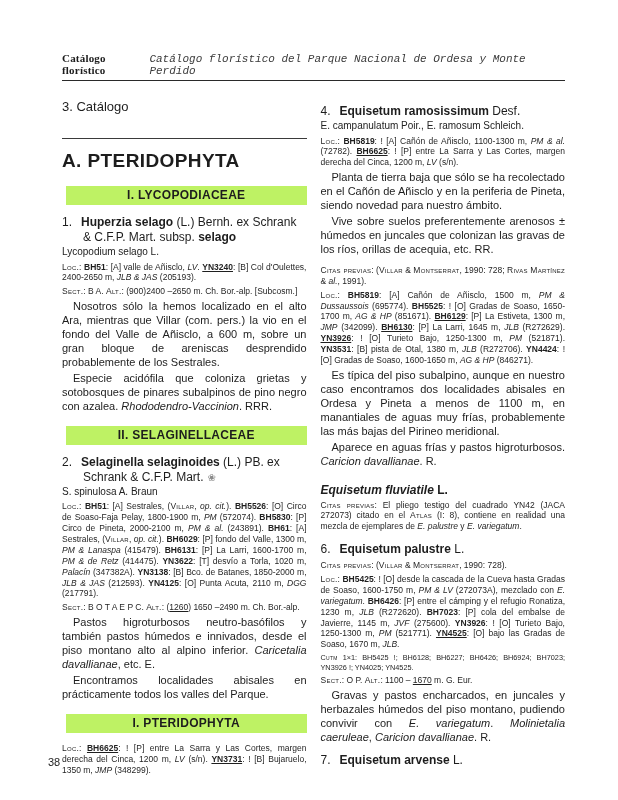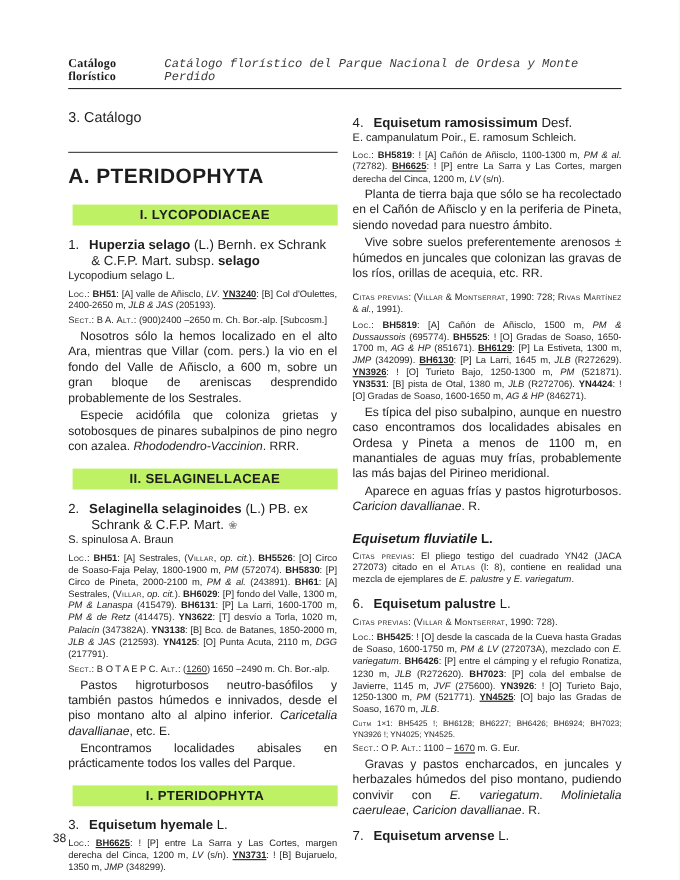--- a/index.html
+++ b/index.html
@@ -64,21 +64,20 @@
         <div class="species">
           <div class="sp-head"><span class="sp-num">2.</span><span class="sp-name"><b>Selaginella selaginoides</b> (L.) PB. ex Schrank &amp; C.F.P. Mart.</span><span class="flower-icon">❀</span></div>
           <div class="syn">S. spinulosa A. Braun</div>
           <div class="meta"><span class="sc">Loc.</span>: <b>BH51</b>: [A] Sestrales, (<span class="sc">Villar</span>, <i>op. cit.</i>). <b>BH5526</b>: [O] Circo de Soaso-Faja Pelay, 1800-1900 m, <i>PM</i> (572074). <b>BH5830</b>: [P] Circo de Pineta, 2000-2100 m, <i>PM &amp; al.</i> (243891). <b>BH61</b>: [A] Sestrales, (<span class="sc">Villar</span>, <i>op. cit.</i>). <b>BH6029</b>: [P] fondo del Valle, 1300 m, <i>PM &amp; Lanaspa</i> (415479). <b>BH6131</b>: [P] La Larri, 1600-1700 m, <i>PM &amp; de Retz</i> (414475). <b>YN3622</b>: [T] desvío a Torla, 1020 m, <i>Palacín</i> (347382A). <b>YN3138</b>: [B] Bco. de Batanes, 1850-2000 m, <i>JLB &amp; JAS</i> (212593). <b>YN4125</b>: [O] Punta Acuta, 2110 m, <i>DGG</i> (217791).</div>
           <div class="meta"><span class="sc">Sect.</span>: B O T A E P C. <span class="sc">Alt.</span>: (<span class="u">1260</span>) 1650 –2490 m. Ch. Bor.-alp.</div>
           <p class="body">Pastos higroturbosos neutro-basófilos y también pastos húmedos e innivados, desde el piso montano alto al alpino inferior. <i>Caricetalia davallianae</i>, etc. E.</p>
           <p class="body">Encontramos localidades abisales en prácticamente todos los valles del Parque.</p>
         </div>
         <div class="family-banner">I. PTERIDOPHYTA</div>
         <div class="species">
-          <div class="sp-head"><span class="sp-num">3.</span><span class="sp-name"><b>Equisetum hyemale</b> L.</span></div>
           <div class="meta"><span class="sc">Loc.</span>: <span class="u"><b>BH6625</b></span>: ! [P] entre La Sarra y Las Cortes, margen derecha del Cinca, 1200 m, <i>LV</i> (s/n). <span class="u"><b>YN3731</b></span>: ! [B] Bujaruelo, 1350 m, <i>JMP</i> (348299).</div>
         </div>
       </div>
     <div class="col" id="col-1">
         <div class="species">
           <div class="sp-head"><span class="sp-num">4.</span><span class="sp-name"><b>Equisetum ramosissimum</b> Desf.</span></div>
           <div class="syn">E. campanulatum Poir., E. ramosum Schleich.</div>
           <div class="meta"><span class="sc">Loc.</span>: <b>BH5819</b>: ! [A] Cañón de Añisclo, 1100-1300 m, <i>PM &amp; al.</i> (72782). <span class="u"><b>BH6625</b></span>: ! [P] entre La Sarra y Las Cortes, margen derecha del Cinca, 1200 m, <i>LV</i> (s/n).</div>
           <p class="body">Planta de tierra baja que sólo se ha recolectado en el Cañón de Añisclo y en la periferia de Pineta, siendo novedad para nuestro ámbito.</p>
           <p class="body">Vive sobre suelos preferentemente arenosos ± húmedos en juncales que colonizan las gravas de los ríos, orillas de acequia, etc. RR.</p>

